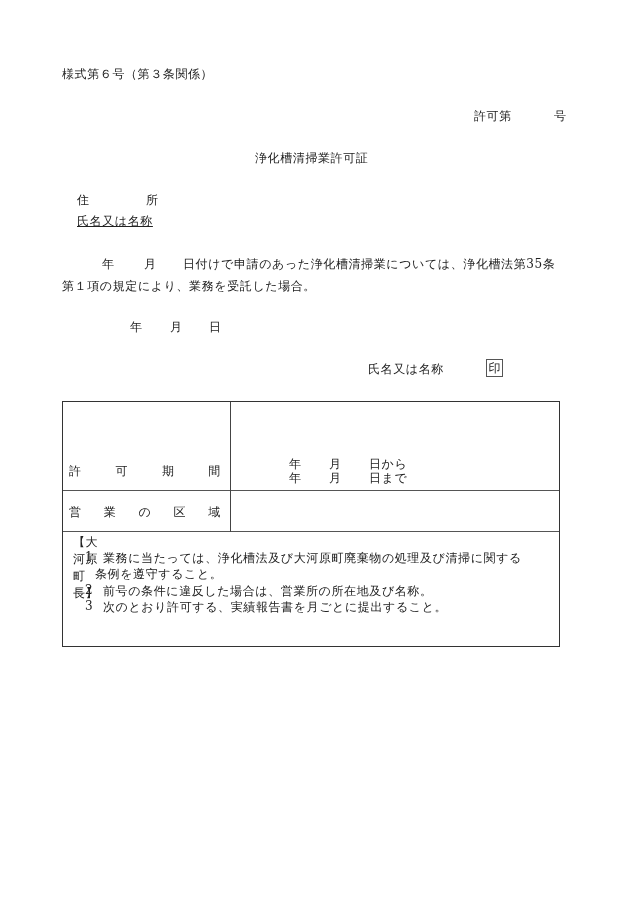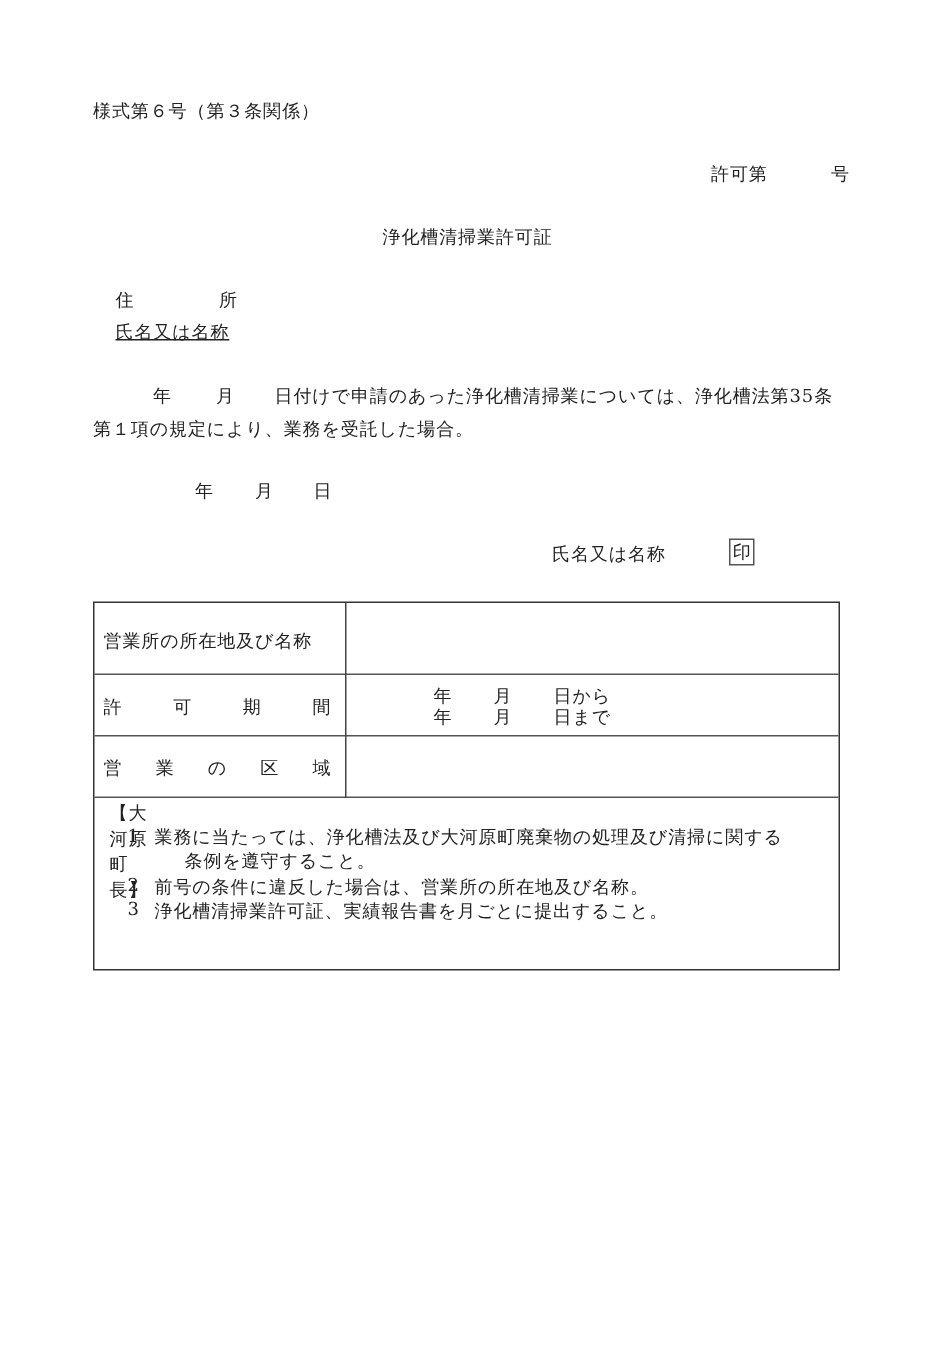--- a/index.html
+++ b/index.html
@@ -123,25 +123,20 @@
 <div class="abs body-line-2">第１項の規定により、業務を受託した場合。</div>
 
 <div class="abs date-year">年</div>
 <div class="abs date-month">月</div>
 <div class="abs date-day">日</div>
 
 <div class="abs issuer">氏名又は名称</div>
 <div class="abs seal">印</div>
 
 <div class="permit-table">
-  <div class="row row-1">
-    <div class="cell-label">
-      <span>営業所の所在地及び名称</span>
-    </div>
-  </div>
   <div class="row row-2">
     <div class="cell-label">
       <span>許</span>
       <span>可</span>
       <span>期</span>
       <span>間</span>
     </div>
     <div class="period" style="top:6px;">
       <div class="period-line">
         <span class="y">年</span>
@@ -167,24 +162,24 @@
   <div class="col-divider"></div>
 
   <div class="conditions">
     <div class="cond-title">【大河原町長】</div>
     <div class="cond-line" style="top:16px;">
       <span class="cond-num">1</span>
       <span class="cond-text">業務に当たっては、浄化槽法及び大河原町廃棄物の処理及び清掃に関する</span>
     </div>
     <div class="cond-line" style="top:32px;">
       <span class="cond-num"></span>
-      <span class="cond-text" style="left:22px;margin-left:28px;">条例を遵守すること。</span>
+      <span class="cond-text" style="left:22px;">条例を遵守すること。</span>
     </div>
     <div class="cond-line" style="top:49px;">
       <span class="cond-num">2</span>
       <span class="cond-text">前号の条件に違反した場合は、営業所の所在地及び名称。</span>
     </div>
     <div class="cond-line" style="top:65px;">
       <span class="cond-num">3</span>
-      <span class="cond-text">浄化槽清掃業許可証、実績報告書を月ごとに提出すること。</span>
+      <span class="cond-text">次のとおり許可する、実績報告書を月ごとに提出すること。</span>
     </div>
   </div>
 </div>
 
 </body></html>

